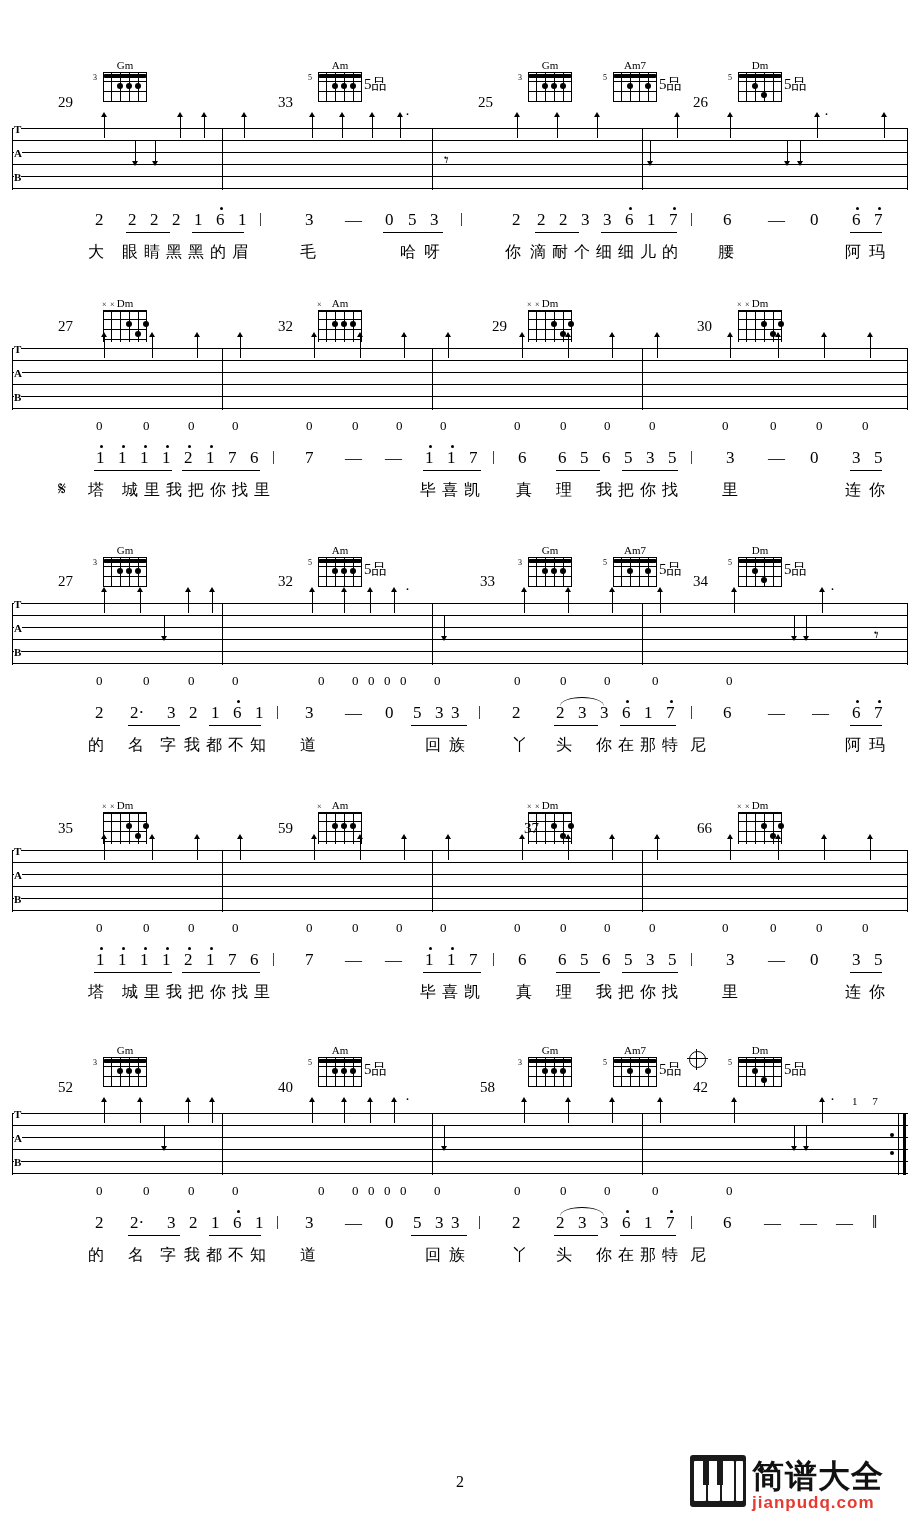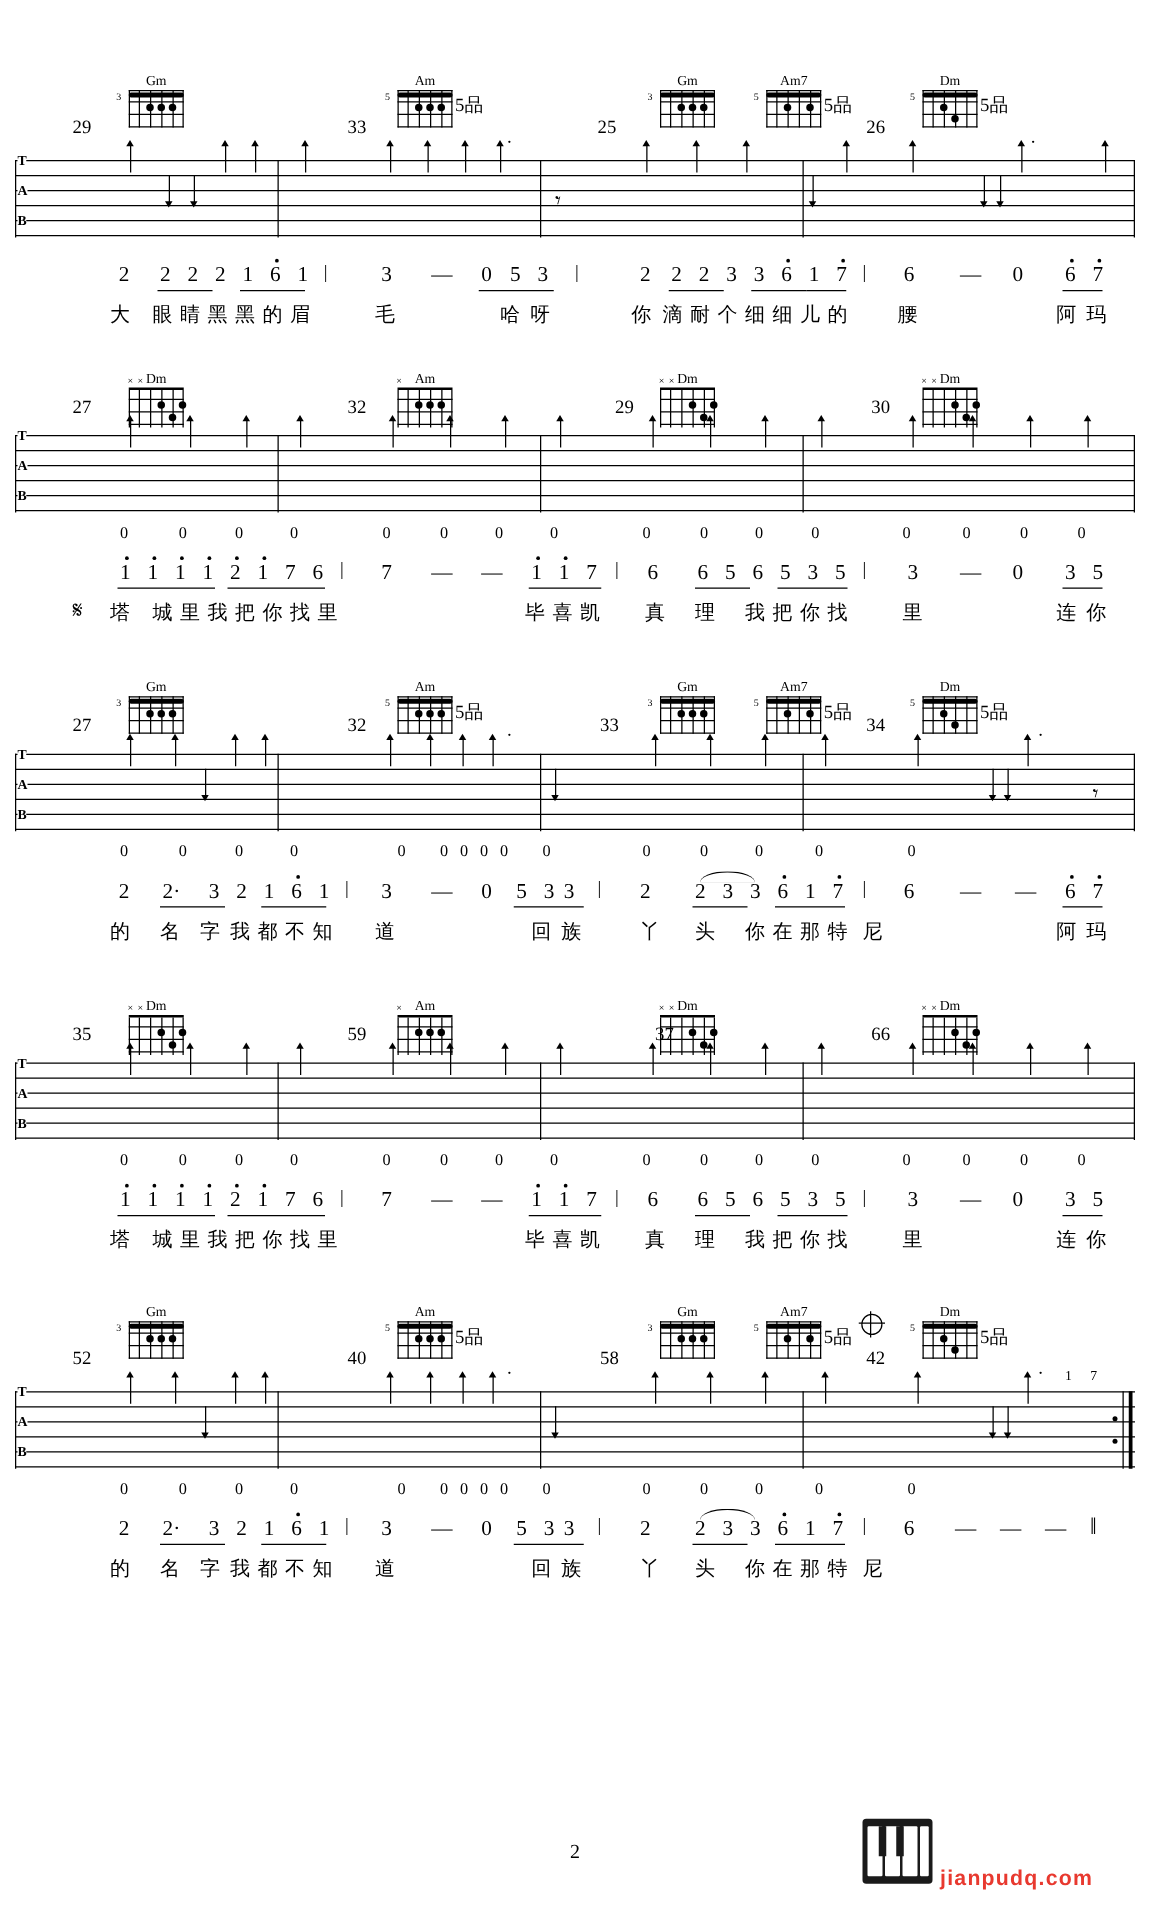--- a/index.html
+++ b/index.html
@@ -1166,16 +1166,17 @@
 
   <div class="logo">
     <div class="piano">
       <div class="wk" style="left:4px;"></div>
       <div class="wk" style="left:18px;"></div>
       <div class="wk" style="left:32px;"></div>
       <div class="bk" style="left:13px;"></div>
       <div class="bk" style="left:27px;"></div>
       <div class="wk" style="left:46px;width:7px;"></div>
     </div>
+    <div class="logotext">简谱大全</div>
     <div class="logosub">jianpudq.com</div>
   </div>
 
 </div>
 
 </body></html>

